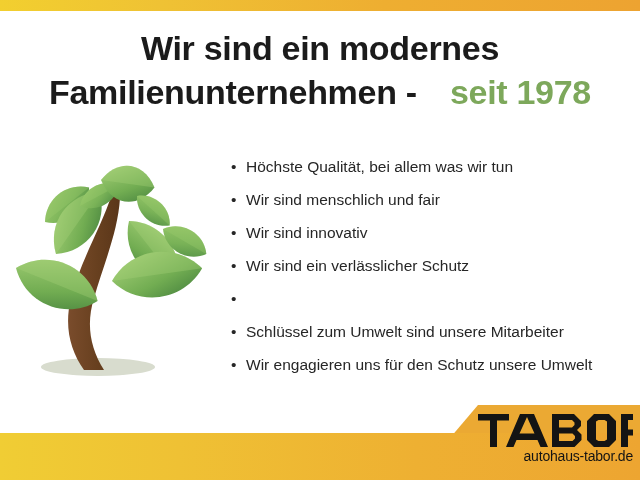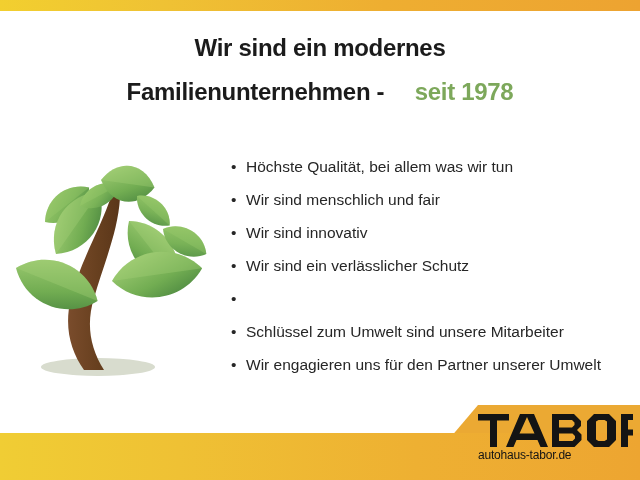--- a/index.html
+++ b/index.html
@@ -28,21 +28,21 @@
     background: linear-gradient(90deg, #f2cf2f 0%, #efc234 25%, #eeae31 60%, #eda331 100%);
   }
 
   
   .headline {
     position: absolute;
     left: 0;
     top: 26px;
     width: 640px;
     text-align: center;
-    font-size: 24px;
+    font-size: 34px;
     font-weight: bold;
     line-height: 44px;
     letter-spacing: -0.3px;
     color: #1b1b1b;
     white-space: nowrap;
   }
   .headline .accent {
     color: #7da85b;
     margin-left: 24px;
   }
@@ -114,22 +114,22 @@
     left: 0;
     top: 0;
     width: 155px;
     height: 33px;
   }
   .logo-sub {
     position: absolute;
     left: 0;
     top: 34px;
     width: 155px;
-    text-align: left;
-    font-size: 12px;
+    text-align: right;
+    font-size: 14px;
     color: #141414;
     letter-spacing: -0.2px;
     white-space: nowrap;
   }
 </style>
 </head>
 <body>
 
 <div id="slide">
 
@@ -242,21 +242,21 @@
       <span class="bullet-dot">•</span>
     </div>
 
     <div class="bullet-row">
       <span class="bullet-dot">•</span>
       <span>Schlüssel zum Umwelt sind unsere Mitarbeiter</span>
     </div>
 
     <div class="bullet-row">
       <span class="bullet-dot">•</span>
-      <span>Wir engagieren uns für den Partner unserer Umwelt</span>
+      <span>Wir engagieren uns für den Schutz unsere Umwelt</span>
     </div>
 
   </div>
 
   <div class="logo-block"></div>
   <div class="bottom-bar"></div>
 
   <div class="logo-wrap">
     <svg class="logo-word" viewBox="0 0 310 66">
       <g fill="#141414">

